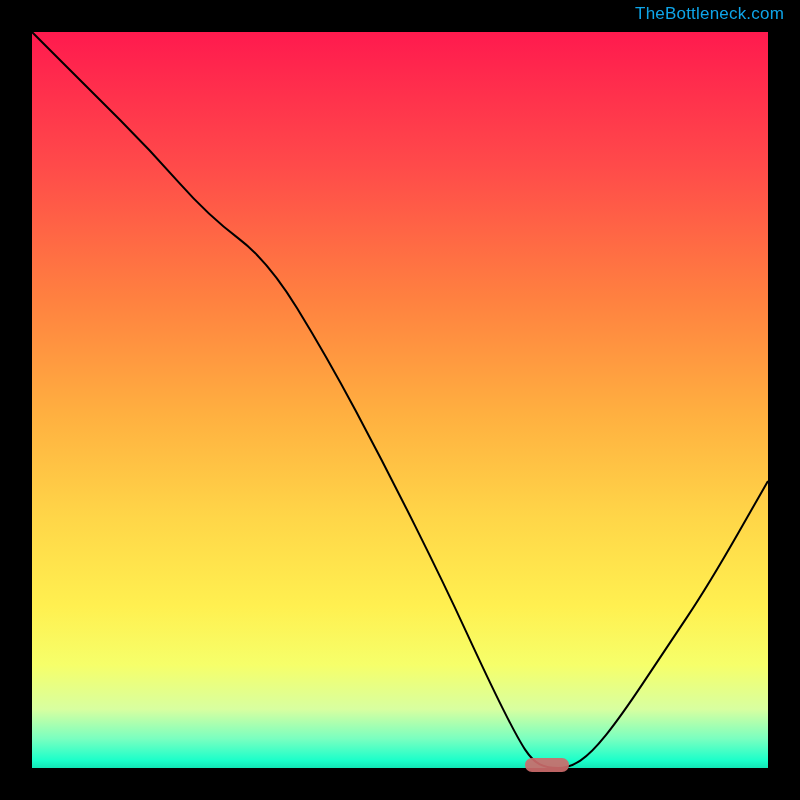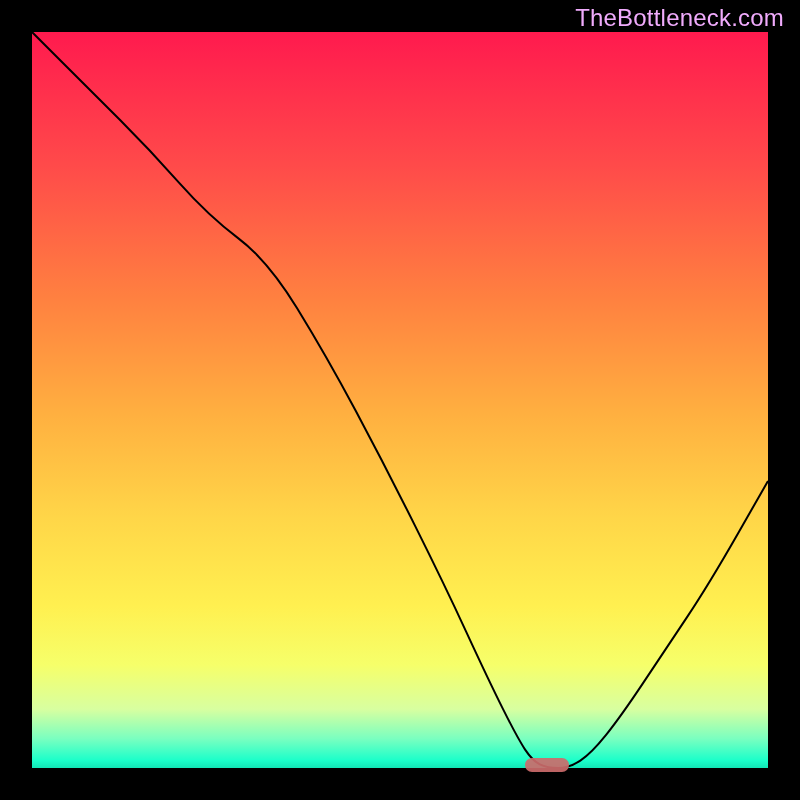--- a/index.html
+++ b/index.html
@@ -50,22 +50,22 @@
   }
   .plot-frame .curve-line {
     fill: none;
     stroke: #000;
     stroke-width: 2;
   }
   .watermark {
     position: absolute;
     top: 4px;
     right: 16px;
-    color: #f0abfc;
-    font-size: 24px;
+    color: #0ea5e9;
+    font-size: 17px;
     letter-spacing: 0.2px;
     font-weight: 400;
     margin-left: 15px;
   }
   .marker {
     position: absolute;
     height: 14px;
     border-radius: 7px;
     background: #cc6b6b;
     opacity: 0.92;

